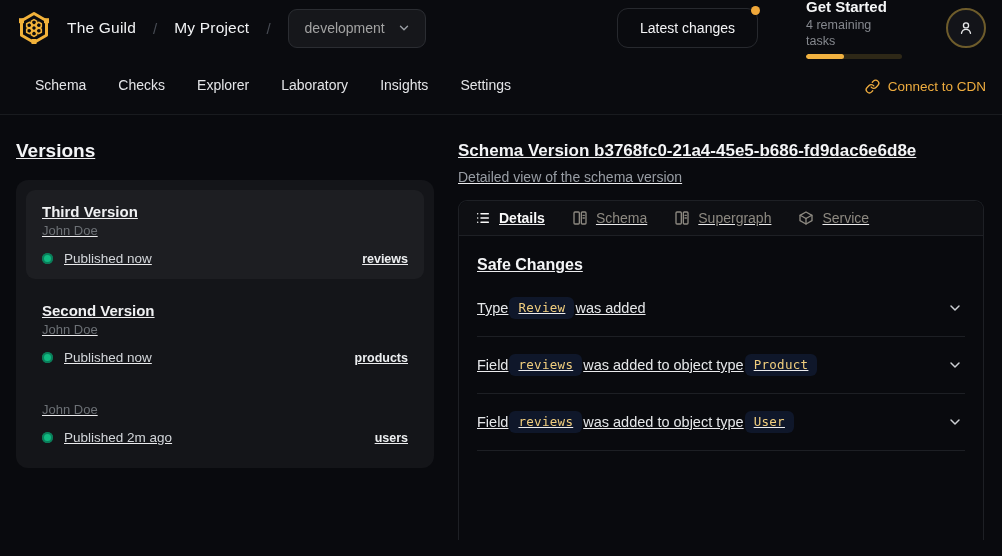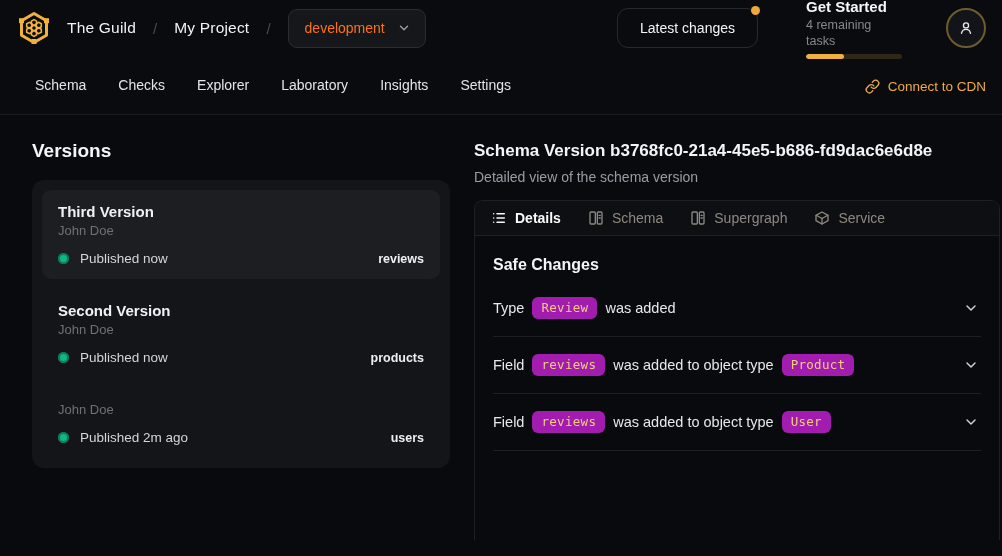--- a/index.html
+++ b/index.html
@@ -17,21 +17,21 @@
     height:56px; display:flex; align-items:center;
     padding:0 16px; background:#0a0b0f;
   }
   .logo { width:36px; height:36px; flex:0 0 auto; }
   .crumbs { display:flex; align-items:center; gap:17px; margin-left:15px; }
   .crumb { color:#f1f2f4; font-size:15.5px; letter-spacing:.2px; cursor:pointer; }
   .crumb-sep { color:#484c54; font-size:15px; }
   .target-select {
     display:flex; align-items:center; gap:12px;
     background:#16171b; border:1px solid #2b2d32; border-radius:9px;
-    height:39px; padding:0 14px 0 16px; color:#f97316; cursor:pointer;
+    height:39px; padding:0 14px 0 16px; color:#a3a3a3; cursor:pointer;
   }
   .chev { stroke:#9ca0a6; }
   .latest-btn {
     margin-left:auto; position:relative;
     background:transparent; border:1px solid #27292e; border-radius:11px;
     height:40px; padding:0 22px; color:#f4f4f6; font-size:14px;
     font-family:inherit; cursor:pointer;
   }
   .latest-dot {
     position:absolute; top:-3px; right:-3px; width:9px; height:9px;
@@ -58,21 +58,21 @@
     color:#e4e5e8; font-size:14px; cursor:pointer;
     border-bottom:3px solid transparent; margin-bottom:-1px; padding-top:2px;
   }
   .nav-tab.active { color:#ffffff; border-bottom-color:#f2b23a; }
   .cdn-link {
     margin-left:auto; display:flex; align-items:center; gap:8px;
     color:#efad3f; font-size:13.5px; cursor:pointer; padding-top:2px;
   }
 
   
-  .main { display:flex; padding:24px 14px 0 32px; }
+  .main { display:flex; padding:24px 14px 0 16px;text-decoration:underline; }
   .col-left { width:418px; flex:0 0 auto; }
   .col-right { flex:1 1 auto; margin-left:24px; min-width:0; }
 
   .sec-title { font-size:19px; font-weight:700; color:#f3f4f6; line-height:23px; }
   .sec-sub { font-size:14px; color:#989da4; margin-top:6px; line-height:18px; }
 
   .versions-panel {
     margin-top:18px; background:#141519; border-radius:12px;
     padding:10px; display:flex; flex-direction:column; gap:10px;
   }
@@ -98,26 +98,26 @@
     border-radius:9px 9px 0 0;
   }
   .d-tab { display:flex; align-items:center; gap:8px; color:#8d8981; font-size:14px; cursor:pointer; }
   .d-tab svg { stroke:#8d8981; }
   .d-tab.active { color:#fafafa; font-weight:700;text-align:right; }
   .d-tab.active svg { stroke:#fafafa; }
 
   .details-body { padding:16px 18px 0; }
   .changes-title { font-size:16px; font-weight:700; color:#f3f4f6; margin:4px 0 6px; }
   .change-row {
-    display:flex; align-items:center; gap:8px;
+    display:flex; align-items:center; gap:1px;
     padding:17px 2px 17px 0; border-bottom:1px solid #1d1f24;
     font-size:14.5px; color:#e6e8ea; cursor:pointer;
   }
   .badge {
-    background:#a21caf; border-radius:6px; padding:3px 9px 4px;
+    background:#0f172a; border-radius:6px; padding:3px 9px 4px;
     font-size:12.5px; color:#f1ce7e; letter-spacing:.3px; line-height:15px;
   }
   .row-chev { margin-left:auto; flex:0 0 auto; }
 </style>
 </head>
 <body>
 
 <div class="header">
   <svg class="logo" viewBox="0 0 36 36" fill="none">
     <polygon points="18,3.5 30.5,10.7 30.5,25.3 18,32.5 5.5,25.3 5.5,10.7" stroke="#f2b23a" stroke-width="3" fill="none" stroke-linejoin="round"></polygon>

